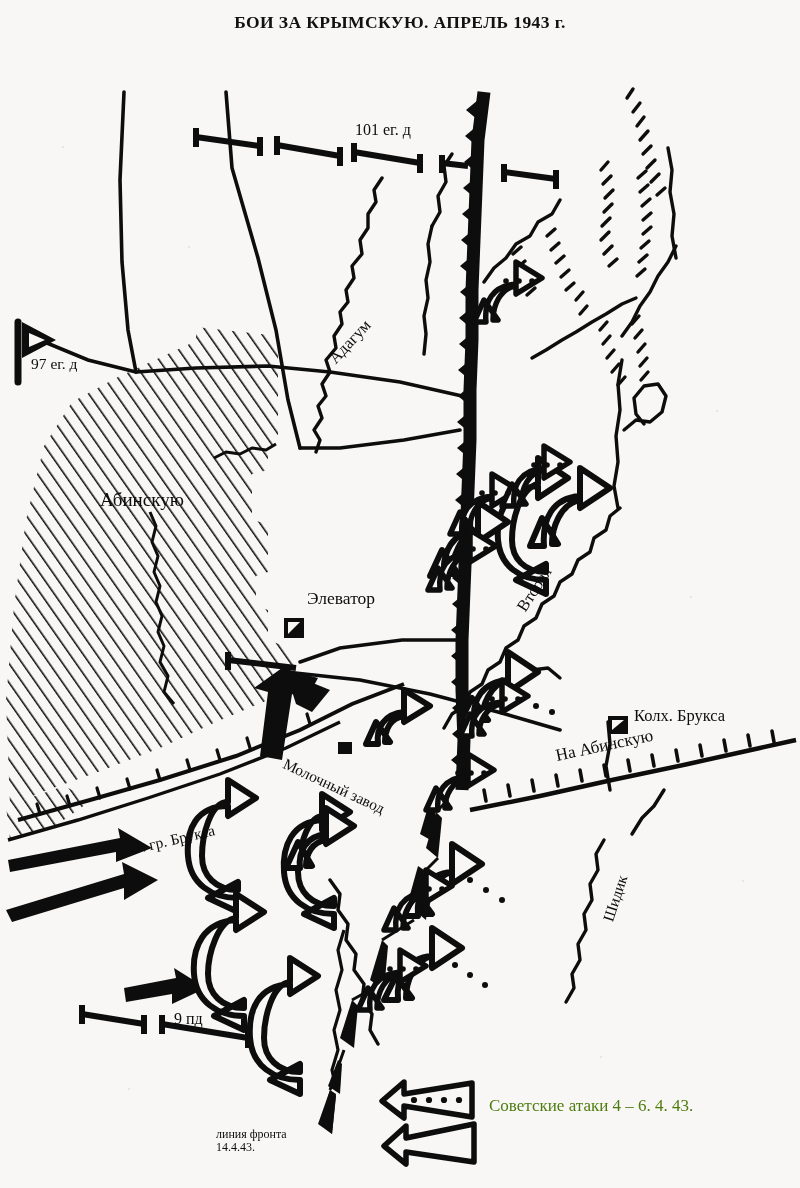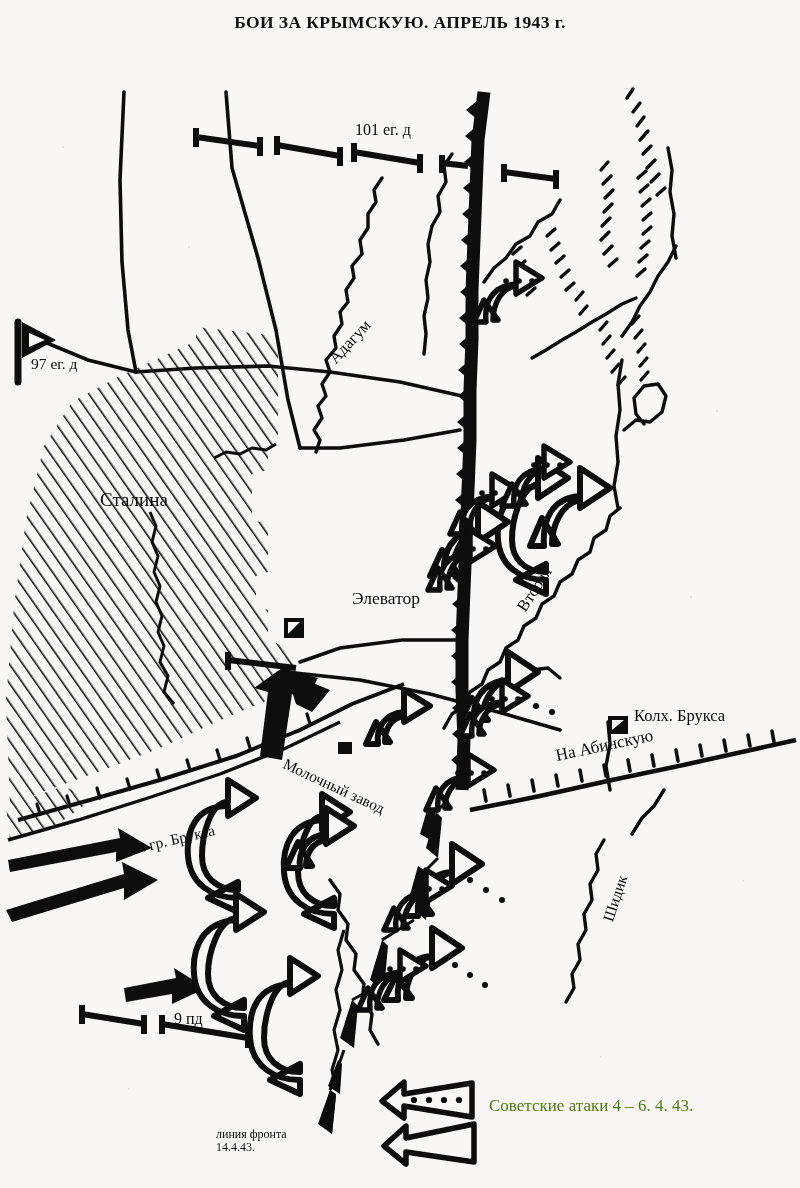--- a/index.html
+++ b/index.html
@@ -16,21 +16,21 @@
     font-family:"Liberation Serif", serif;
     font-size:17.5px;font-weight:bold;letter-spacing:.4px;color:#111;
   }
 
   .lbl{
     position:absolute;
     font-family:"Liberation Serif", serif;
     color:#0d0d0d;white-space:nowrap;
   }
   .lbl-krymskaya{font-size:19px;left:100px;top:489px;}
-  .lbl-elevator{font-size:17.5px;left:307px;top:588px;margin-left:45px;}
+  .lbl-elevator{font-size:17.5px;left:307px;top:588px;}
   .lbl-97{font-size:15.5px;left:31px;top:355px;}
   .lbl-101{font-size:16px;left:355px;top:121px;}
   .lbl-9pd{font-size:16px;left:174px;top:1010px;}
   .lbl-kolh{font-size:16.5px;left:634px;top:706px;}
   .lbl-bruksa{font-size:15.5px;left:133px;top:840px;
     transform:rotate(-13deg);transform-origin:0 50%;}
   .lbl-adagum{font-size:16.5px;left:332px;top:351px;
     transform:rotate(-47deg);transform-origin:0 50%;}
   .lbl-vtoraya{font-size:16.5px;left:521px;top:600px;
     transform:rotate(-57deg);transform-origin:0 50%;}
@@ -457,21 +457,21 @@
       <path d="M474 1136 L474 1124 L406 1138 L406 1126 L384 1146 L406 1164 L406 1152
                L474 1162 Z" fill="#f8f7f5" stroke="#0d0d0d" stroke-width="5.5" stroke-linejoin="round"></path>
     </g>
 
     <g fill="#0d0d0d">
       <path d="M330 1090 l-12 34 14 10 4 -40 Z"></path>
       <path d="M338 1060 l-10 26 12 8 2 -30 Z"></path>
     </g>
   </svg>
 
-  <div class="lbl lbl-krymskaya">Сталина</div>
+  <div class="lbl lbl-krymskaya">Абинскую</div>
   <div class="lbl lbl-elevator">Элеватор</div>
   <div class="lbl lbl-moloko">Молочный завод</div>
   <div class="lbl lbl-kolh">Колх. Брукса</div>
 
   <div class="lbl lbl-adagum">Адагум</div>
   <div class="lbl lbl-vtoraya">Вторая</div>
   <div class="lbl lbl-shidik">Шидик</div>
 
   <div class="lbl lbl-abinskuyu">На Абинскую</div>
 

